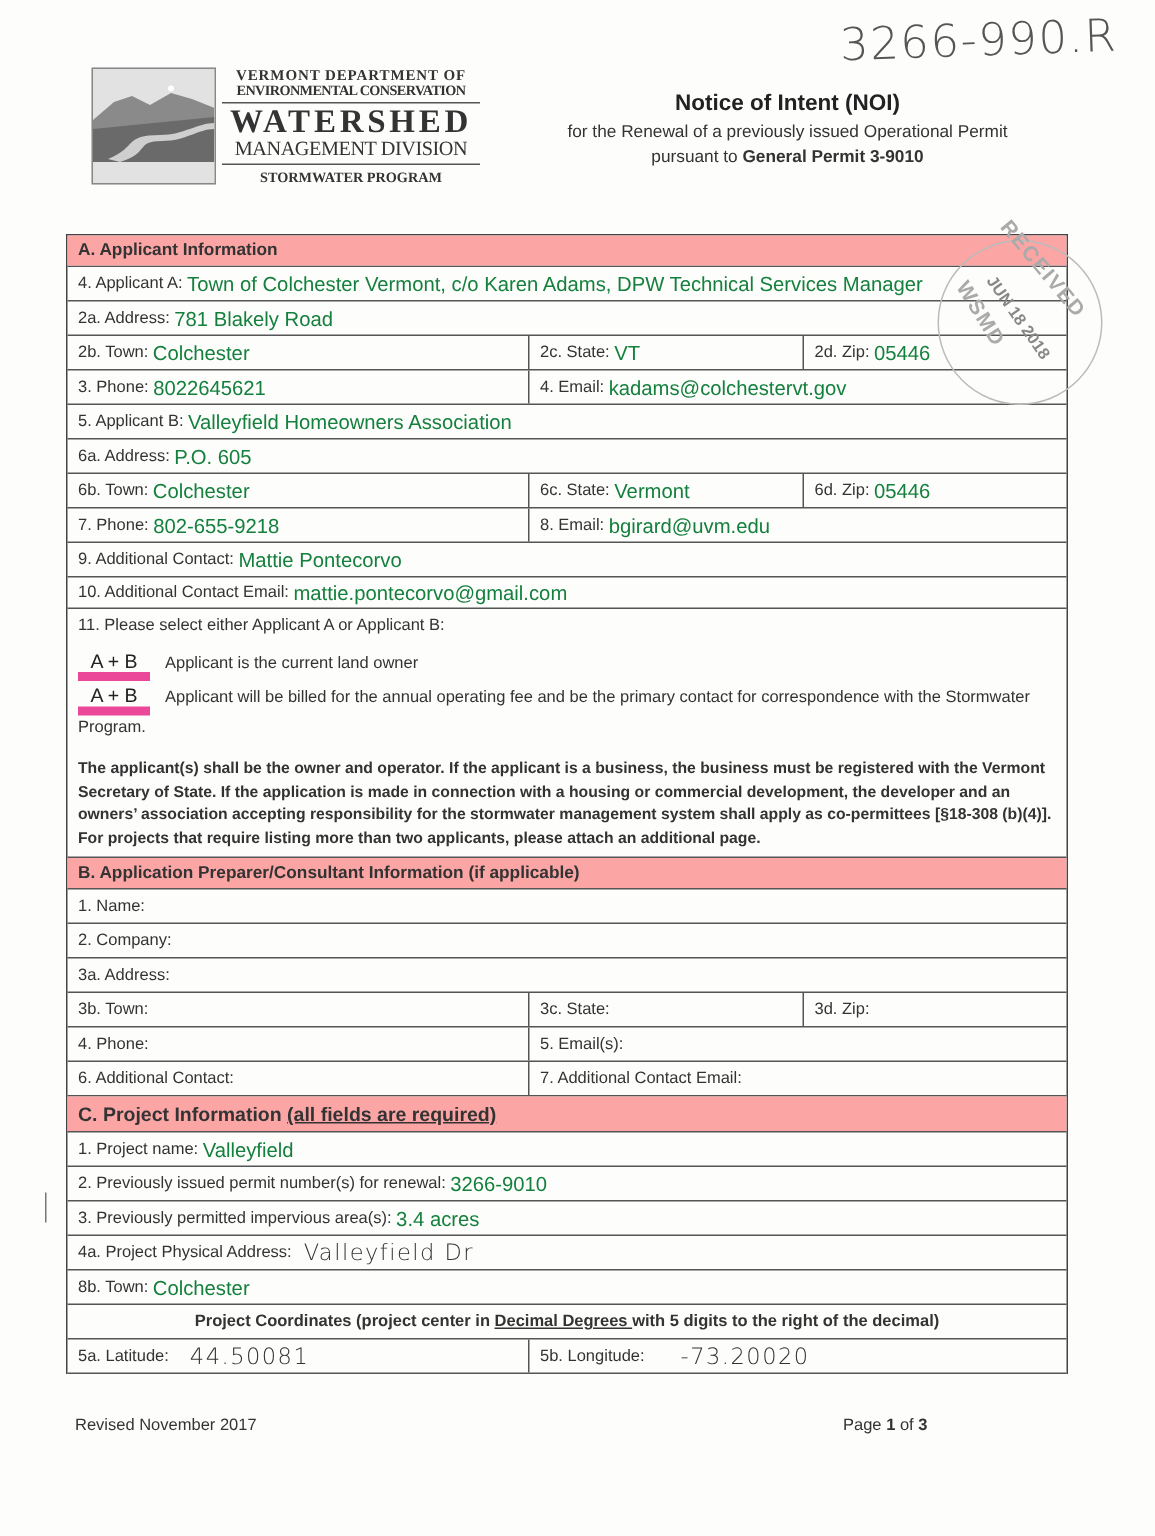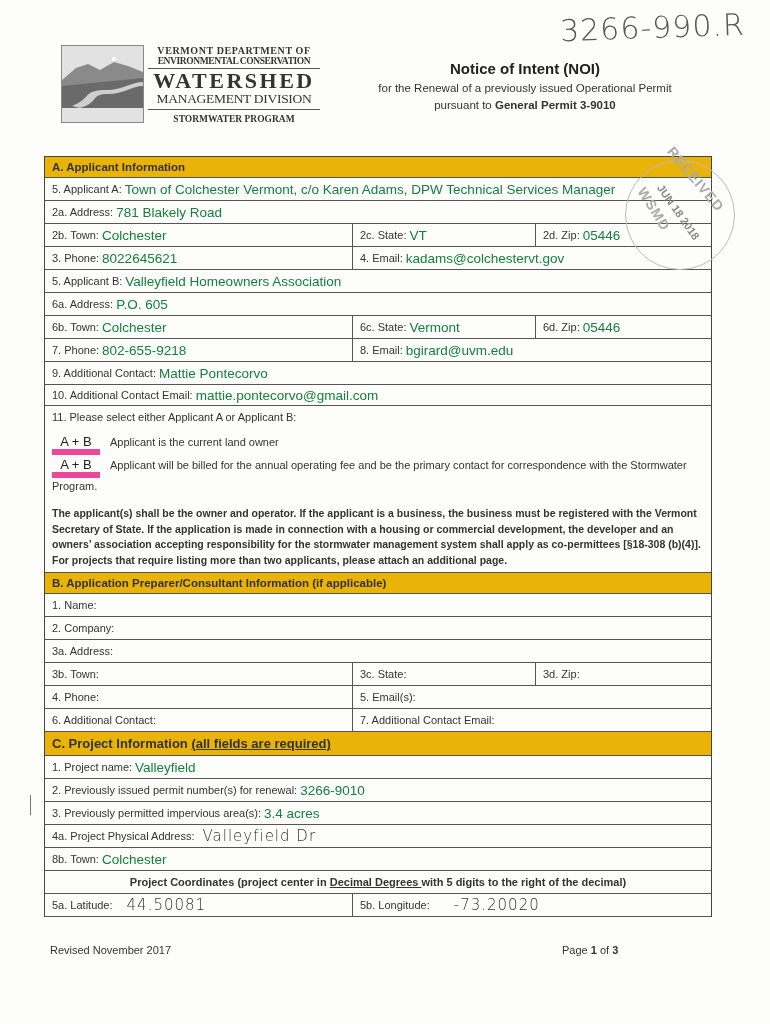--- a/index.html
+++ b/index.html
@@ -36,21 +36,21 @@
   .form {
     position: absolute; left: 44px; top: 156px; width: 666px;
     border: 1px solid #444; border-bottom: none;
   }
   .row { display: flex; border-bottom: 1px solid #555; height: 22px; align-items: stretch; }
   .cell { display: flex; align-items: center; padding-left: 7px; font-size: 11px; color: #333; white-space: nowrap; overflow: hidden; }
   .cell + .cell { border-left: 1px solid #555; }
   .lbl { font-size: 11px; color: #333; }
   .val { font-size: 13.5px; color: #15803d; margin-left: 3px; }
   .hand { font-family: "DejaVu Sans", sans-serif; font-size: 15px; color: #333; font-weight: 300; margin-left: 14px; letter-spacing: 1px; }
-  .sec-head { background: #eab308; font-size: 11.5px; font-weight: bold; color: #333; }
+  .sec-head { background: #fca5a5; font-size: 11.5px; font-weight: bold; color: #333; }
   .sec-head.big { font-size: 13px; }
   .u { text-decoration: underline; }
   .w1 { width: 300px; }
   .w2 { width: 175px; }
   .w3 { flex: 1; }
   .full { flex: 1; }
   .tall { height: auto; display: block; padding: 3px 7px 4px 7px; font-size: 11px; line-height: 16px; }
   .blank { display: inline-block; width: 48px; border-bottom: 6px solid #ec4899; text-align: center; font-size: 13px; color: #222; margin-right: 10px; line-height: 15px; }
   .para { font-weight: bold; font-size: 10.5px; line-height: 15.5px; color: #333; margin-top: 12px; }
   .center { justify-content: center; font-weight: bold; padding-left: 0; }
@@ -99,21 +99,21 @@
   <div class="title-sub"><span>pursuant to </span><b>General Permit 3-9010</b></div>
 </div>
 
 <div class="form">
 
   <div class="row" style="height:20px;">
     <div class="cell full sec-head">A. Applicant Information</div>
   </div>
   <div class="row">
     <div class="cell full">
-      <span class="lbl">5. Applicant A:</span>
+      <span class="lbl">4. Applicant A:</span>
       <span class="val">Town of Colchester Vermont, c/o Karen Adams, DPW Technical Services Manager</span>
     </div>
   </div>
   <div class="row">
     <div class="cell full">
       <span class="lbl">2a. Address:</span>
       <span class="val">781 Blakely Road</span>
     </div>
   </div>
   <div class="row">

